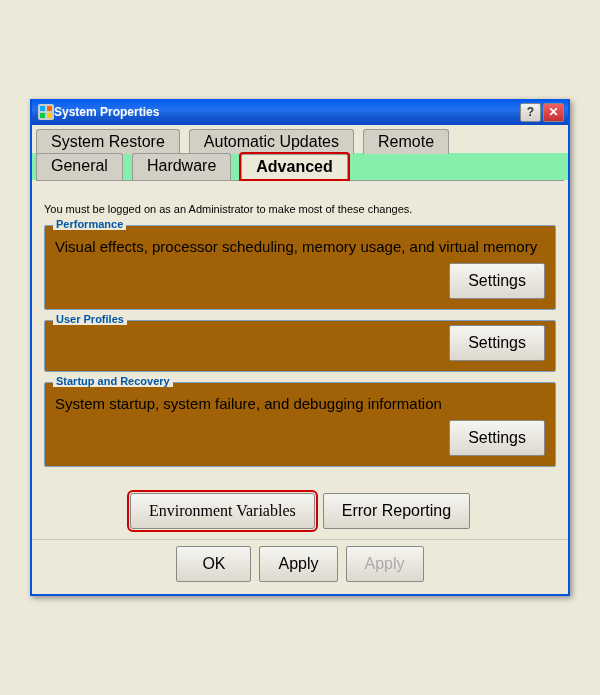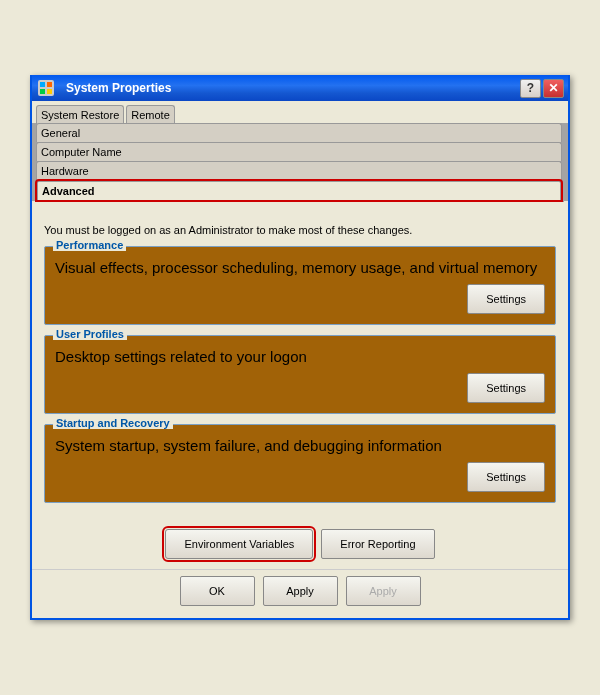--- a/index.html
+++ b/index.html
@@ -31,21 +31,21 @@
       justify-content: space-between;
       padding: 0 4px 0 6px;
       color: white;
       font-weight: bold;
       font-size: 12px;
     }
 
     .title-bar-title {
       display: flex;
       align-items: center;
-      gap: 12px;
+      gap: 0;
     }
 
     .title-bar-icon {
       width: 16px;
       height: 16px;
       background: #ccc;
       border-radius: 2px;
       display: flex;
       align-items: center;
       justify-content: center;
@@ -85,36 +85,35 @@
     
     .tabs-top {
       display: flex;
       flex-direction: row;
       padding: 4px 4px 0 4px;
       background: #ece9d8;
     }
 
     .tabs-bottom {
       display: flex;
-      flex-direction: column;
       padding: 0 4px 0 4px;
-      background: #a3a3a3;
+      background: #86efac;
       margin-top: -1px;
     }
 
     .tab {
-      padding: 3px 4px;
+      padding: 3px 14px;
       background: #d4cfc4;
       border: 1px solid #999;
       border-bottom: none;
       cursor: pointer;
       color: #000;
-      margin-right: 2px;
+      margin-right: 9px;
       border-radius: 3px 3px 0 0;
-      font-size: 11px;
+      font-size: 16px;
     }
 
     .tab.active {
       background: #ece9d8;
       border: 2px solid #999;
       border-bottom: none;
       font-weight: bold;
       padding-bottom: 4px;
       z-index: 2;
       position: relative;
@@ -167,21 +166,21 @@
       display: flex;
       justify-content: flex-end;
     }
 
     .win-btn {
       padding: 8px 18px;
       background: linear-gradient(to bottom, #f5f5f0, #ddd8ce);
       border: 1px solid #888;
       border-radius: 2px;
       cursor: pointer;
-      font-size: 11px;
+      font-size: 16px;
       font-family: 'Tahoma', 'Arial', sans-serif;
       color: #000;
       min-width: 70px;
     }
 
     
     .bottom-mid-row {
       display: flex;
       justify-content: center;
       gap: 8px;
@@ -190,20 +189,21 @@
 
     .bottom-mid-row .win-btn {
       min-width: 90px;
     }
 
     .env-btn {
       position: relative;
       outline: 2px solid #cc0000;
       outline-offset: 1px;
       border-radius: 3px;
+      font-family: Liberation Serif, serif;
     }
 
     .bottom-row {
       display: flex;
       justify-content: center;
       gap: 8px;
       padding: 6px 12px 12px 12px;
       border-top: 1px solid #ccc;
       margin-top: 4px;
     }
@@ -242,46 +242,45 @@
       <span>System Properties</span>
     </div>
     <div class="title-bar-buttons">
       <div class="tb-btn help">?</div>
       <div class="tb-btn close">✕</div>
     </div>
   </div>
 
   <div class="tabs-top">
     <div class="tab">System Restore</div>
+    <div class="tab">Automatic Updates</div>
     <div class="tab">Remote</div>
   </div>
 
   <div class="tabs-bottom">
     <div class="tab">General</div>
-    <div class="tab">Computer Name</div>
     <div class="tab">Hardware</div>
     <div class="tab active">Advanced</div>
   </div>
 
   <div class="tabs-separator"></div>
 
   <div class="content">
     <div class="admin-notice">You must be logged on as an Administrator to make most of these changes.</div>
 
     <div class="section-box">
       <span class="section-label">Performance</span>
       <div class="section-desc">Visual effects, processor scheduling, memory usage, and virtual memory</div>
       <div class="section-btn-row">
         <button class="win-btn">Settings</button>
       </div>
     </div>
 
     <div class="section-box">
       <span class="section-label">User Profiles</span>
-      <div class="section-desc">Desktop settings related to your logon</div>
       <div class="section-btn-row">
         <button class="win-btn">Settings</button>
       </div>
     </div>
 
     <div class="section-box">
       <span class="section-label">Startup and Recovery</span>
       <div class="section-desc">System startup, system failure, and debugging information</div>
       <div class="section-btn-row">
         <button class="win-btn">Settings</button>

